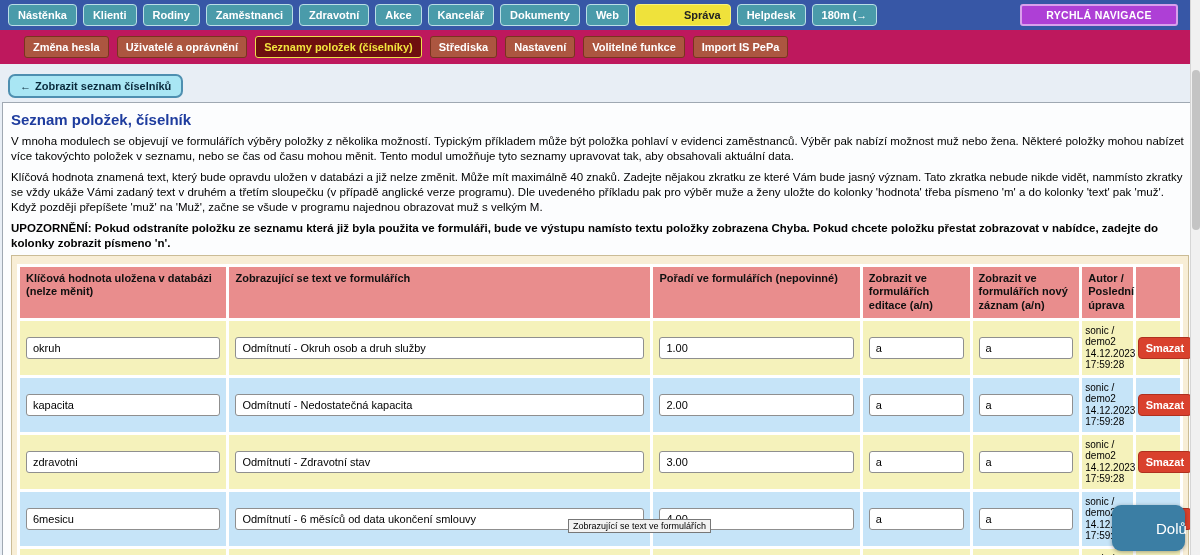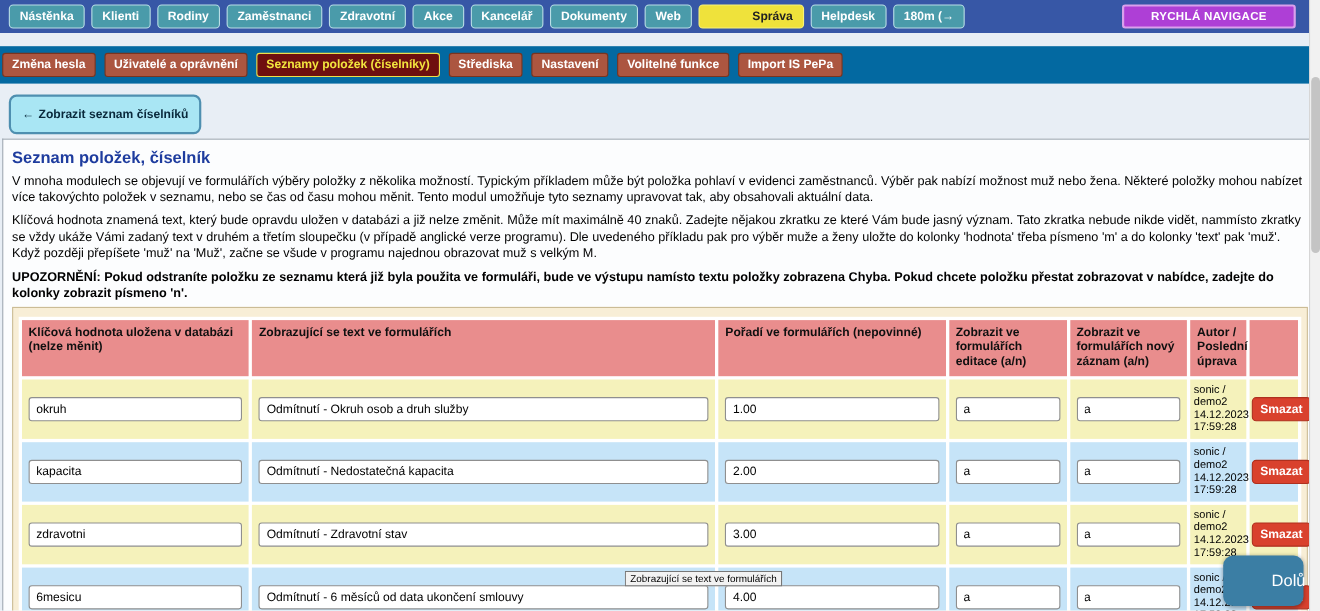--- a/index.html
+++ b/index.html
@@ -23,34 +23,34 @@
   .nav-btn .logout-glyph { font-weight: bold; margin-left: 3px; }
   .quicknav {
     margin-left: auto; margin-right: 22px;
     width: 158px; height: 22px;
     background: #AE3FD6; border: 2px solid #D9A0EC; border-radius: 3px;
     color: #fff; font-weight: bold; font-size: 10.5px; font-family: inherit;
     cursor: pointer; letter-spacing: .3px;
   }
   
   .subnav {
-    height: 34px; background: #0369a1;
-    display: flex; align-items: center; padding-left: 2px; margin-top: 12px;
+    height: 34px; background: #be185d;
+    display: flex; align-items: center; padding-left: 24px;
   }
   .sub-btn {
     height: 22px; background: #AC5640; color: #fff;
     font-weight: bold; font-size: 11px; font-family: inherit;
     border: 1px solid #79341F; border-radius: 3px;
     padding: 0 8px; margin-right: 8px; cursor: pointer; white-space: nowrap;
   }
   .sub-btn.active { background: #6E0F0F; color: #F2E53E; border: 1px solid #EDE04A; }
   
   .main { padding-top: 10px; }
   .back-btn {
-    margin-left: 8px; height: 36px;
+    margin-left: 8px; height: 24px;
     background: #A9E6F4; border: 2px solid #4E8FB0; border-radius: 7px;
     font-size: 11px; font-weight: 600; font-family: inherit; color: #09293B;
     padding: 0 10px; cursor: pointer;
   }
   .back-btn .back-glyph { margin-right: 4px; }
   .panel {
     margin: 4px 2px 0 2px; background: #FCFDFE;
     border: 1px solid #9FA8B2; border-bottom: none;
     padding: 6px 8px 0 8px; min-height: 450px;
   }

